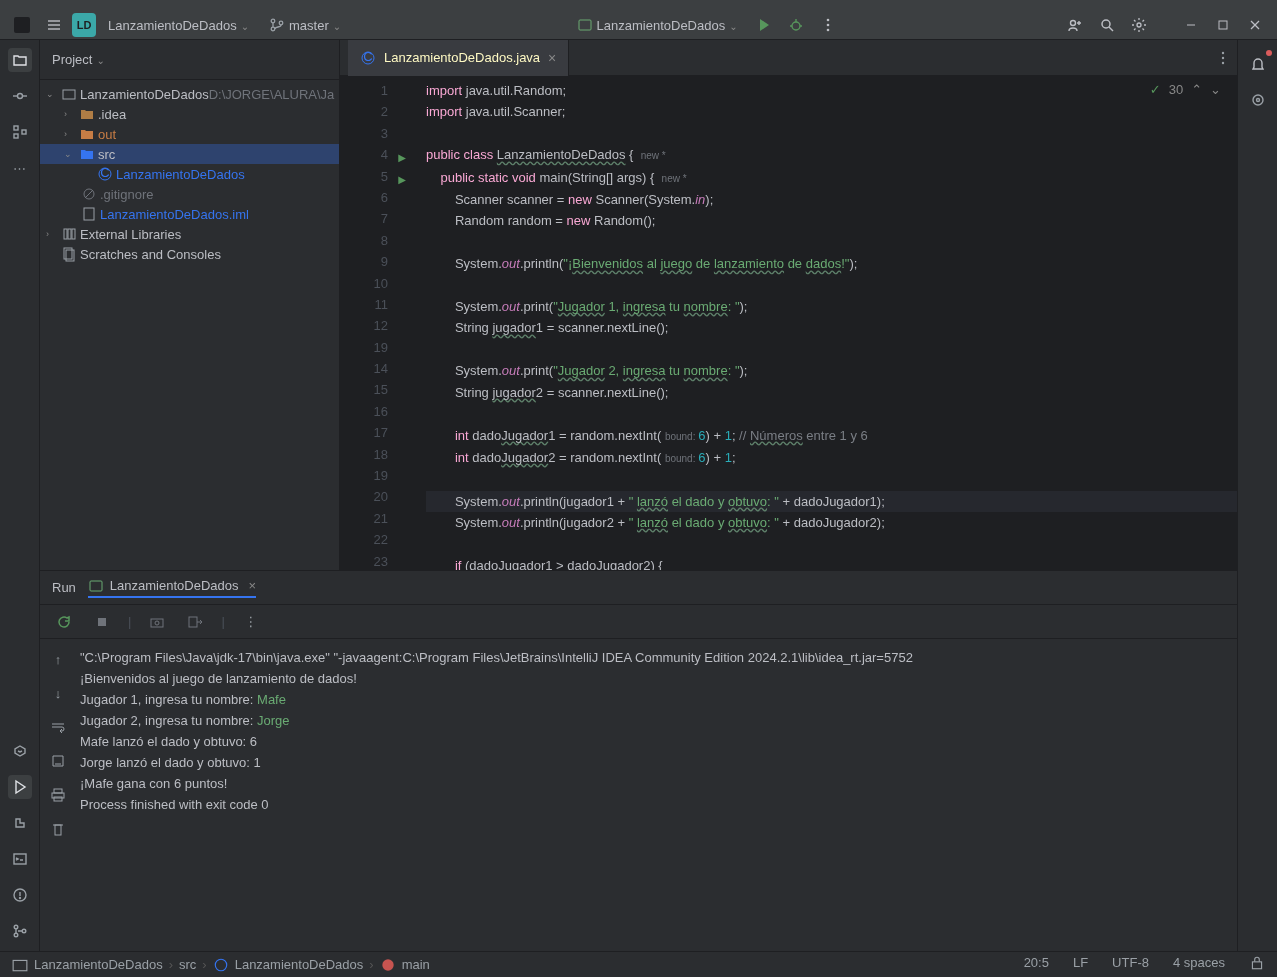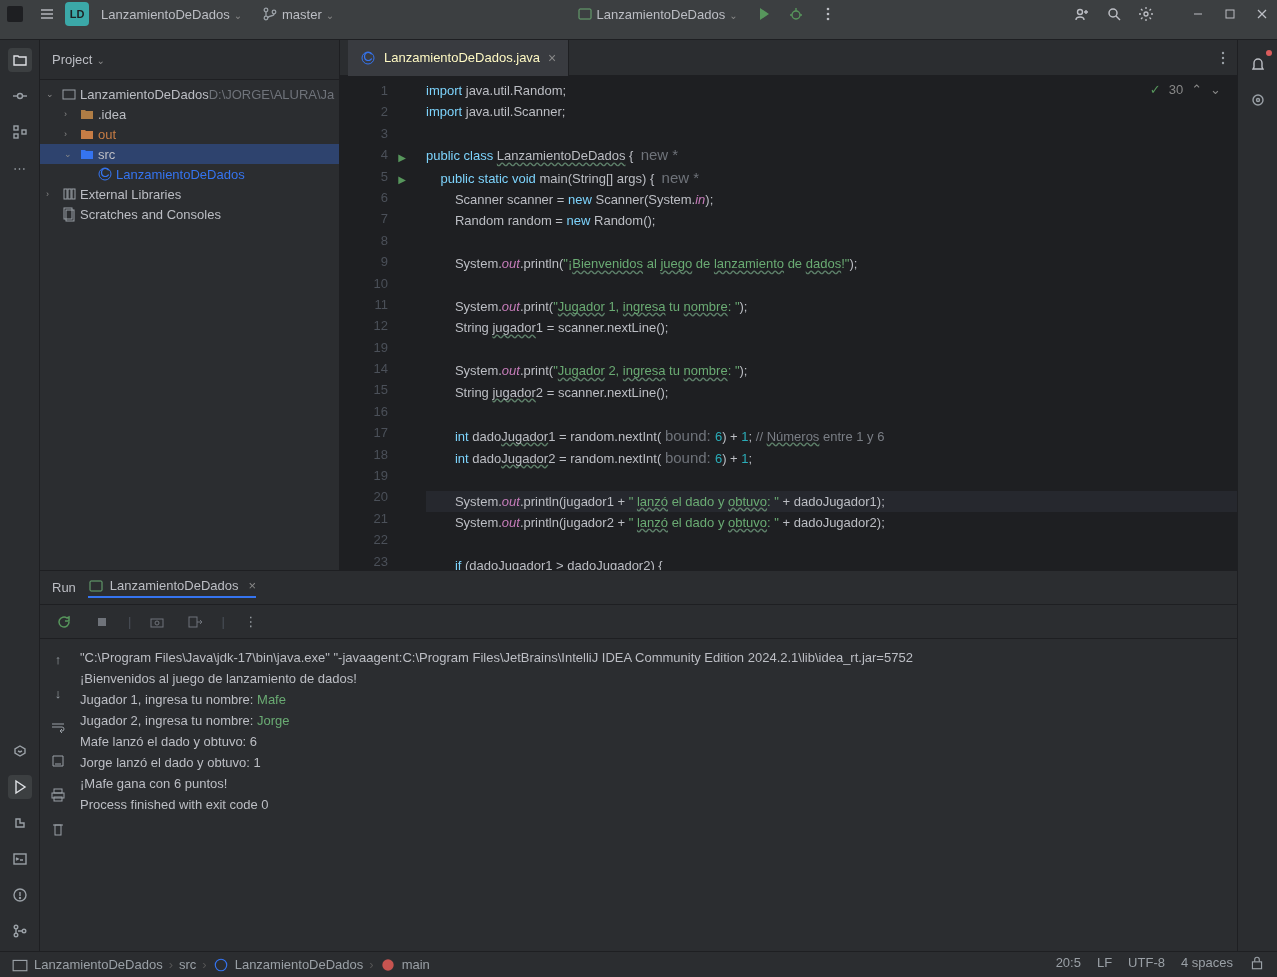--- a/index.html
+++ b/index.html
@@ -1,17 +1,17 @@
 <!DOCTYPE html>
 <html><head>
 <meta charset="utf-8">
 <style>
 *{box-sizing:border-box;margin:0;padding:0;font-family:"Segoe UI",Arial,sans-serif;font-size:13px;user-select:none}
 body{width:1277px;height:977px;background:#2b2d30;color:#bcbec4;overflow:hidden;display:flex;flex-direction:column}
-.titlebar{height:40px;background:#3c3f41;display:flex;align-items:flex-start;padding:0 1px;border-bottom:1px solid #1e1f22}
+.titlebar{height:40px;background:#3c3f41;display:flex;align-items:flex-end;padding:0 8px;border-bottom:1px solid #1e1f22}
 .titlebar .left,.titlebar .right,.titlebar .center{display:flex;align-items:center;gap:4px}
 .titlebar .left{flex:0 0 auto}
 .titlebar .center{flex:1;justify-content:center}
 .titlebar .right{flex:0 0 auto}
 .iconbtn{width:28px;height:28px;display:flex;align-items:center;justify-content:center;cursor:pointer;border-radius:4px}
 .proj-badge{width:24px;height:24px;background:#3ba8a8;border-radius:4px;display:flex;align-items:center;justify-content:center;font-weight:bold;font-size:11px;color:#1e1f22}
 .dropdown{display:flex;align-items:center;gap:4px;padding:0 8px;cursor:pointer;height:28px;border-radius:4px}
 .chev::after{content:"⌄";font-size:10px;color:#888}
 .main{flex:1;display:flex;overflow:hidden}
 .leftstrip{width:40px;background:#2b2d30;border-right:1px solid #1e1f22;display:flex;flex-direction:column;align-items:center;padding-top:8px;gap:12px}
@@ -34,43 +34,43 @@
 .tabs{height:36px;background:#2b2d30;display:flex;align-items:center;padding-left:8px;border-bottom:1px solid #1e1f22}
 .tab{height:36px;background:#393b40;display:flex;align-items:center;padding:0 12px;gap:8px;border-right:1px solid #1e1f22;cursor:pointer}
 .tab .close{color:#888;font-size:14px}
 .tabs .spacer{flex:1}
 .codearea{flex:1;display:flex;overflow:hidden;font-family:Consolas,monospace;font-size:13px;position:relative}
 .gutter{width:56px;background:#1e1f22;color:#4b5059;text-align:right;padding-right:8px;line-height:21.4px;padding-top:4px}
 .gutter .ln{height:21.4px;position:relative}
 .gutter .run{position:absolute;right:-18px;top:3px;color:#57965c;font-size:10px}
 .code{flex:1;padding-left:30px;padding-top:4px;line-height:21.4px;white-space:pre;overflow:auto;color:#bcbec4}
 .code .hl{background:#26282e;display:block}
-.kw{color:#7dd3fc}
+.kw{color:#f9a8d4}
 .str{color:#6aab73}
 .fld{color:#c77dbb;font-style:italic}
 .cls{color:#bcbec4}
 .cmt{color:#7a7e85}
-.hint{color:#6f737a;font-size:15px;font-style:normal}
+.hint{color:#6f737a;font-size:10px;font-style:normal}
 .num{color:#2aacb8}
 .typo{text-decoration:underline wavy #5f826b;text-decoration-skip-ink:none}
 .inspect{position:absolute;top:6px;right:16px;display:flex;align-items:center;gap:8px;color:#888;font-size:12px}
 .inspect .ok{color:#57965c}
 .runpanel{height:380px;background:#2b2d30;display:flex;flex-direction:column}
 .runhdr{height:34px;display:flex;align-items:center;padding:0 12px;gap:12px;border-bottom:1px solid #1e1f22}
 .runhdr .runtab{display:flex;align-items:center;gap:6px;padding-bottom:2px}
 .runhdr .active{border-bottom:2px solid #3574f0}
 .runbody{flex:1;display:flex;overflow:hidden}
 .runtools{width:36px;display:flex;flex-direction:column;align-items:center;padding-top:8px;gap:10px}
 .console{flex:1;font-family:Consolas,monospace;font-size:13px;line-height:21px;padding:8px 8px 8px 4px;overflow:auto;color:#bcbec4;white-space:pre}
 .console .input{color:#6aab73;}
 .consoletoolbar{height:34px;display:flex;align-items:center;padding:0 12px;gap:14px;border-bottom:1px solid #1e1f22}
 .statusbar{height:26px;background:#2b2d30;border-top:1px solid #1e1f22;display:flex;align-items:center;padding:0 12px;font-size:12px;color:#9aa0a6}
 .crumbs{display:flex;align-items:center;gap:6px}
 .crumbs .sep{color:#555}
-.statusbar .right{margin-left:auto;display:flex;gap:16px}
+.statusbar .right{margin-left:auto;display:flex;gap:24px}
 svg{width:16px;height:16px}
 .foldericon{color:#b07d45}
 .srcicon{color:#3574f0}
 </style>
 </head>
 <body>
 
 <div class="titlebar">
   <div class="left">
     <div class="iconbtn">
@@ -280,20 +280,37 @@
               <span class="lbl">src</span>
             </div>
           <div class="node" style="padding-left:56px;color:#3574f0">
               <span class="ico">
                 <svg viewBox="0 0 16 16">
                   <circle cx="8" cy="8" r="6" fill="none" stroke="#3574f0"></circle>
                   <text x="8" y="11" text-anchor="middle" font-size="8" fill="#3574f0">C</text>
                 </svg>
               </span>
               <span class="lbl">LanzamientoDeDados</span>
+            </div>
+          <div class="node" style="padding-left:40px;color:#6f737a">
+              <span class="ico">
+                <svg viewBox="0 0 16 16" fill="none" stroke="#6f737a">
+                  <circle cx="8" cy="8" r="5"></circle>
+                  <line x1="4" y1="12" x2="12" y2="4"></line>
+                </svg>
+              </span>
+              <span class="lbl">.gitignore</span>
+            </div>
+          <div class="node" style="padding-left:40px;color:#3574f0">
+              <span class="ico">
+                <svg viewBox="0 0 16 16" fill="none" stroke="#9aa0a6">
+                  <rect x="3" y="2" width="10" height="12"></rect>
+                </svg>
+              </span>
+              <span class="lbl">LanzamientoDeDados.iml</span>
             </div>
           <div class="node" style="padding-left:6px">
               <span class="arrow">›</span>
               <span class="ico">
                 <svg viewBox="0 0 16 16" fill="none" stroke="#9aa0a6">
                   <rect x="3" y="3" width="3" height="10"></rect>
                   <rect x="7" y="3" width="3" height="10"></rect>
                   <rect x="11" y="3" width="3" height="10"></rect>
                 </svg>
               </span>

